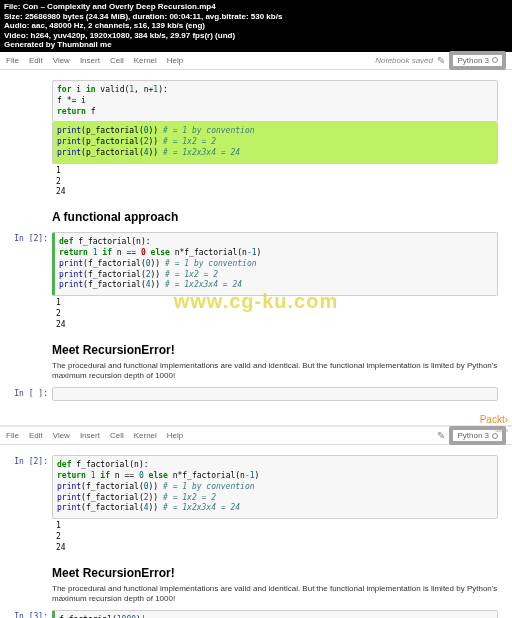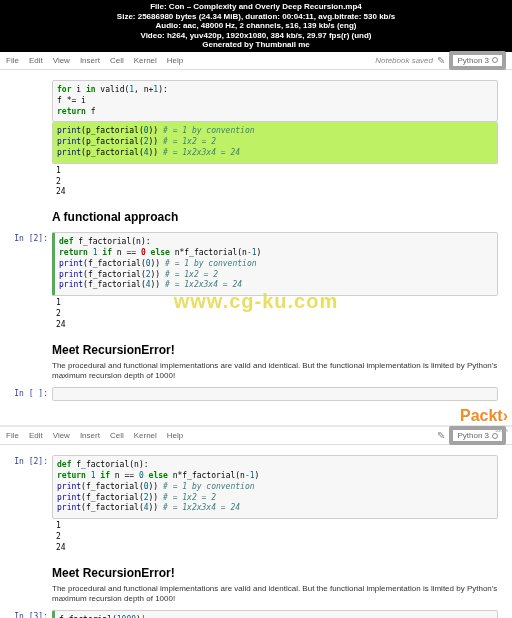--- a/index.html
+++ b/index.html
@@ -1,17 +1,17 @@
 <!DOCTYPE html>
 <html><head>
 <meta charset="utf-8">
 <style>
 * { margin: 0; padding: 0; box-sizing: border-box; }
 body { font-family: "Helvetica Neue", Arial, sans-serif; font-size: 9px; background: #e8e8e8; width: 512px; }
-.fileinfo { background: #000; color: #fff; padding: 2px 4px; font-family: Arial; font-size: 8px; font-weight: bold; line-height: 1.2; text-align: center; }
+.fileinfo { background: #000; color: #fff; padding: 2px 4px; font-family: Arial; font-size: 8px; font-weight: bold; line-height: 1.2; }
 .screen-pane { background: #fff; margin-bottom: 2px; }
 .toolbar { display: flex; align-items: center; height: 18px; padding: 2px 6px; border-bottom: 1px solid #ddd; font-size: 8px; color: #666; }
 .menu { display: flex; gap: 10px; }
 .menu span { cursor: pointer; }
 .toolbar-right { margin-left: auto; display: flex; align-items: center; gap: 4px; }
 .save-status { font-style: italic; color: #888; }
 .kernel-ind { border: 4px solid #a3a3a3; border-radius: 2px; padding: 1px 4px; display: flex; gap: 3px; align-items: center; }
 .kernel-circle { width: 6px; height: 6px; border: 1px solid #888; border-radius: 50%; display: inline-block; }
 .pencil { font-size: 10px; color: #888; }
 .nb-body { padding: 6px 14px 6px 14px; }
@@ -23,21 +23,21 @@
 .code-box.highlight { background: #bef264; }
 .output-text { font-family: monospace; font-size: 8px; padding: 2px 4px; white-space: pre; line-height: 1.35; }
 .md-h2 { font-size: 12px; font-weight: bold; margin: 6px 0 4px; }
 .md-p { font-size: 8px; color: #333; line-height: 1.3; margin: 2px 0; }
 .code-box .kw { color: #008000; font-weight: bold; }
 .code-box .num { color: #006080; }
 .code-box .cm { color: #408080; font-style: italic; }
 .code-box .fn { color: #0000a0; }
 .code-box .cursor { color: #c00; font-weight: bold; }
 .brand { position: relative; height: 14px; }
-.packt { position: absolute; right: 4px; bottom: 0; color: #f28c28; font-weight: bold; font-size: 16px; padding-left: 35px; }
+.packt { position: absolute; right: 4px; bottom: 0; color: #f28c28; font-weight: normal; font-size: 10px; padding-left: 35px; }
 .toc { position: absolute; right: 4px; bottom: -8px; font-size: 6px; color: #aaa; }
 .wm { position: absolute; left: 50%; top: 290px; transform: translate(-50%, 0); color: #e6d94a; font-weight: bold; font-size: 20px; letter-spacing: 1px; pointer-events: none; opacity: 0.85; }
 .trace { display: inline-block; color: #c00; }
 </style>
 </head>
 <body>
 
 <div class="fileinfo">
   <div>File: Con – Complexity and Overly Deep Recursion.mp4</div>
   <div>Size: 25686980 bytes (24.34 MiB), duration: 00:04:11, avg.bitrate: 530 kb/s</div>

